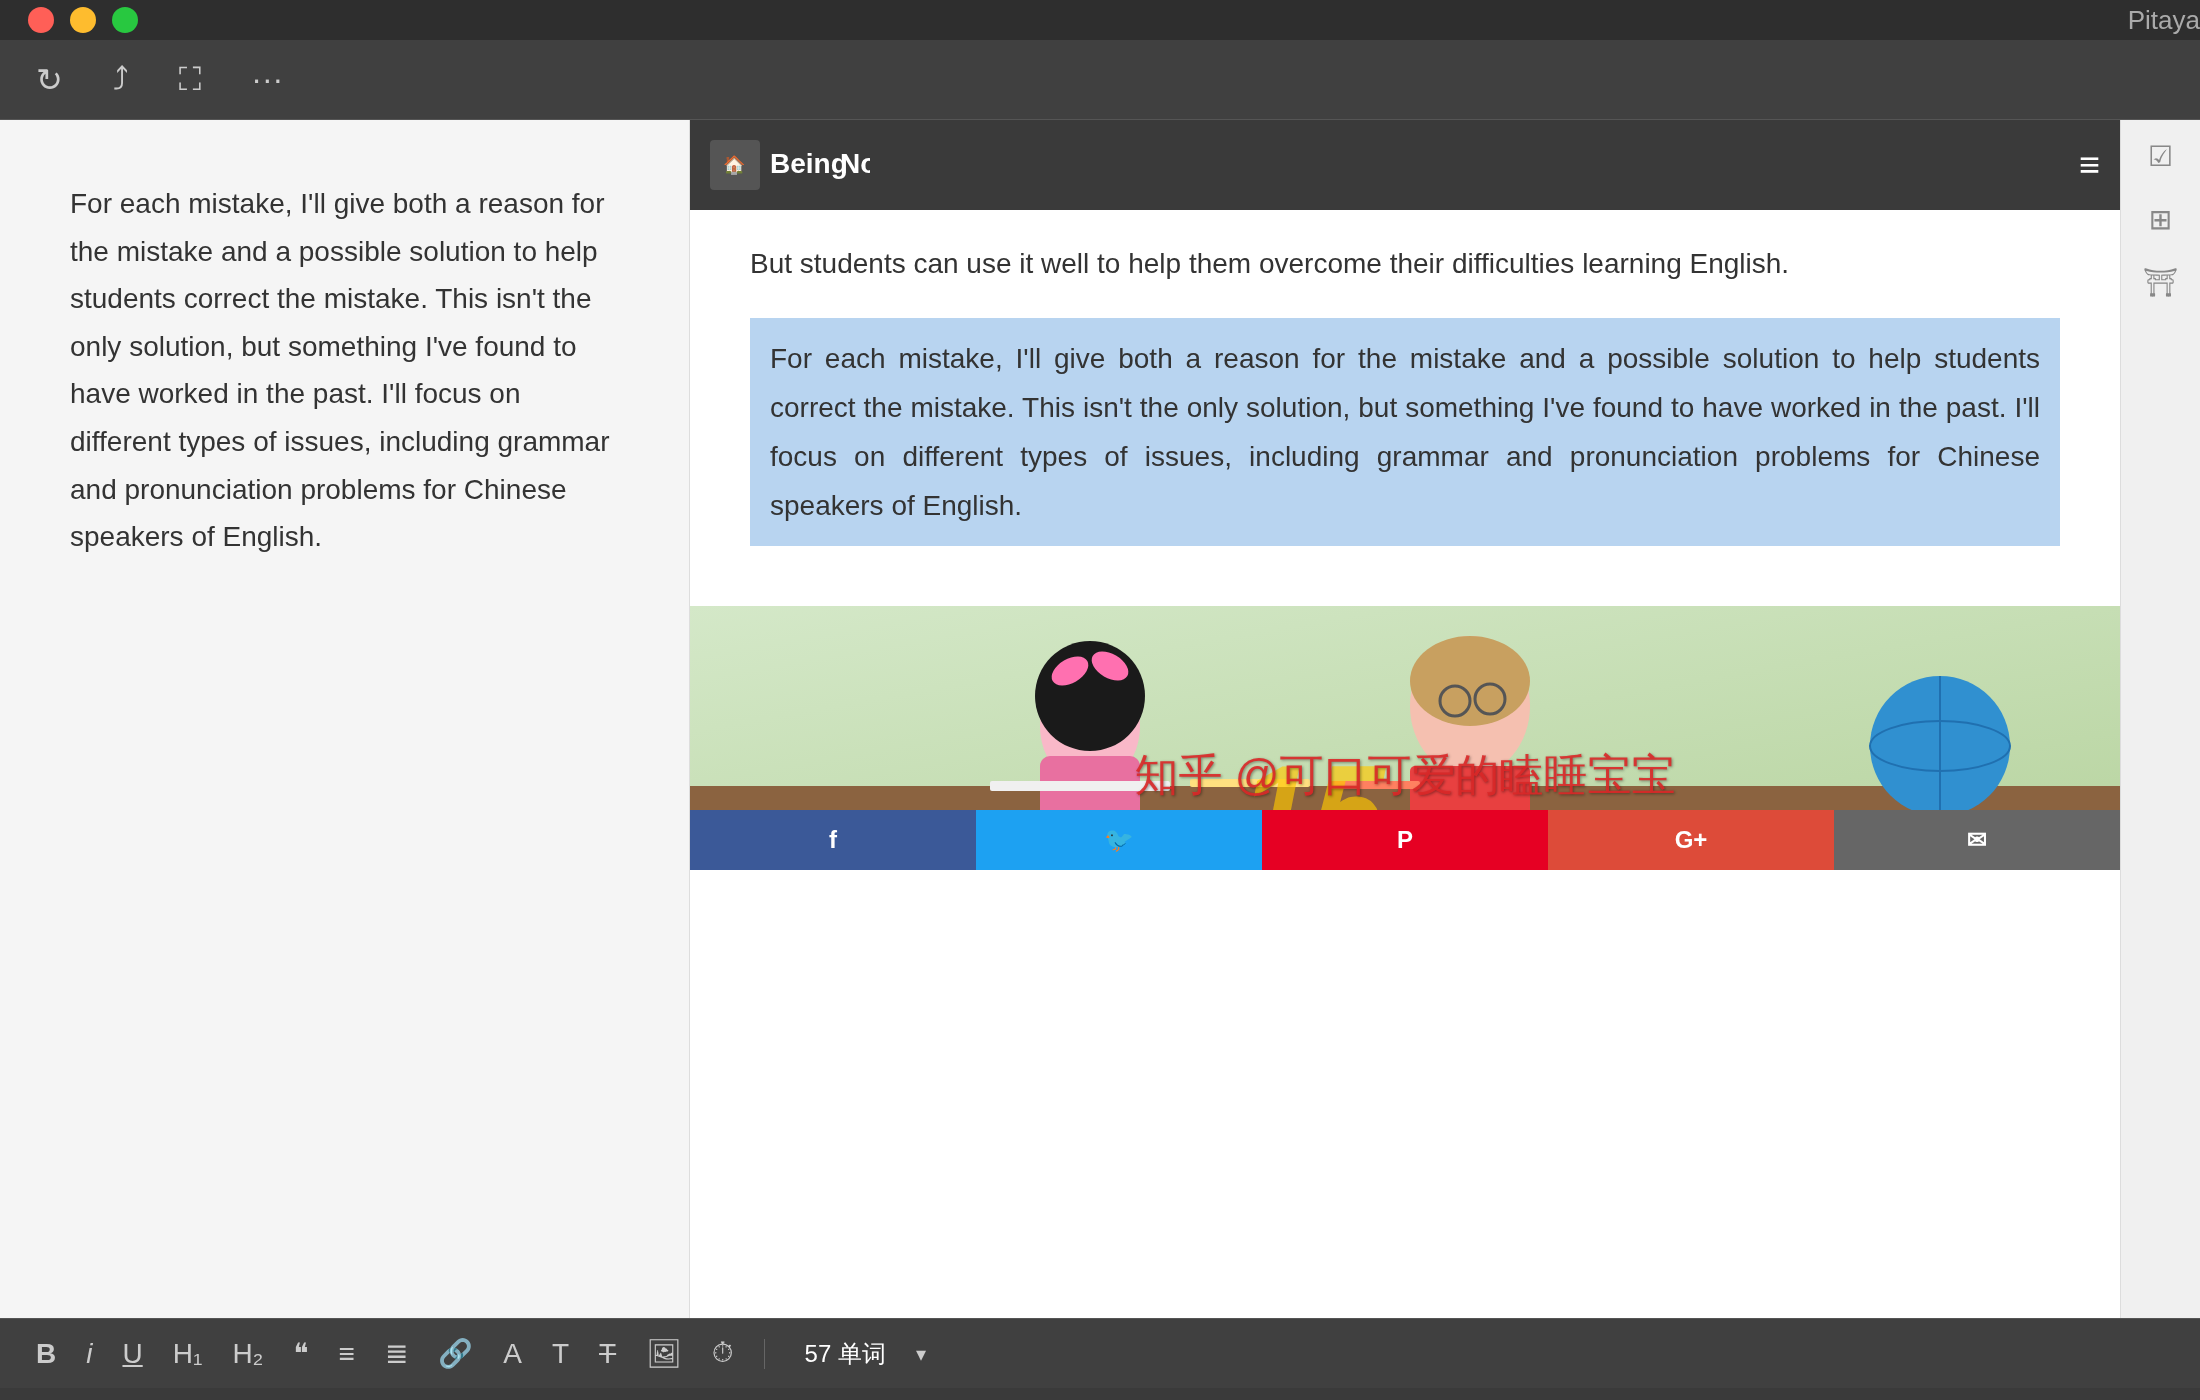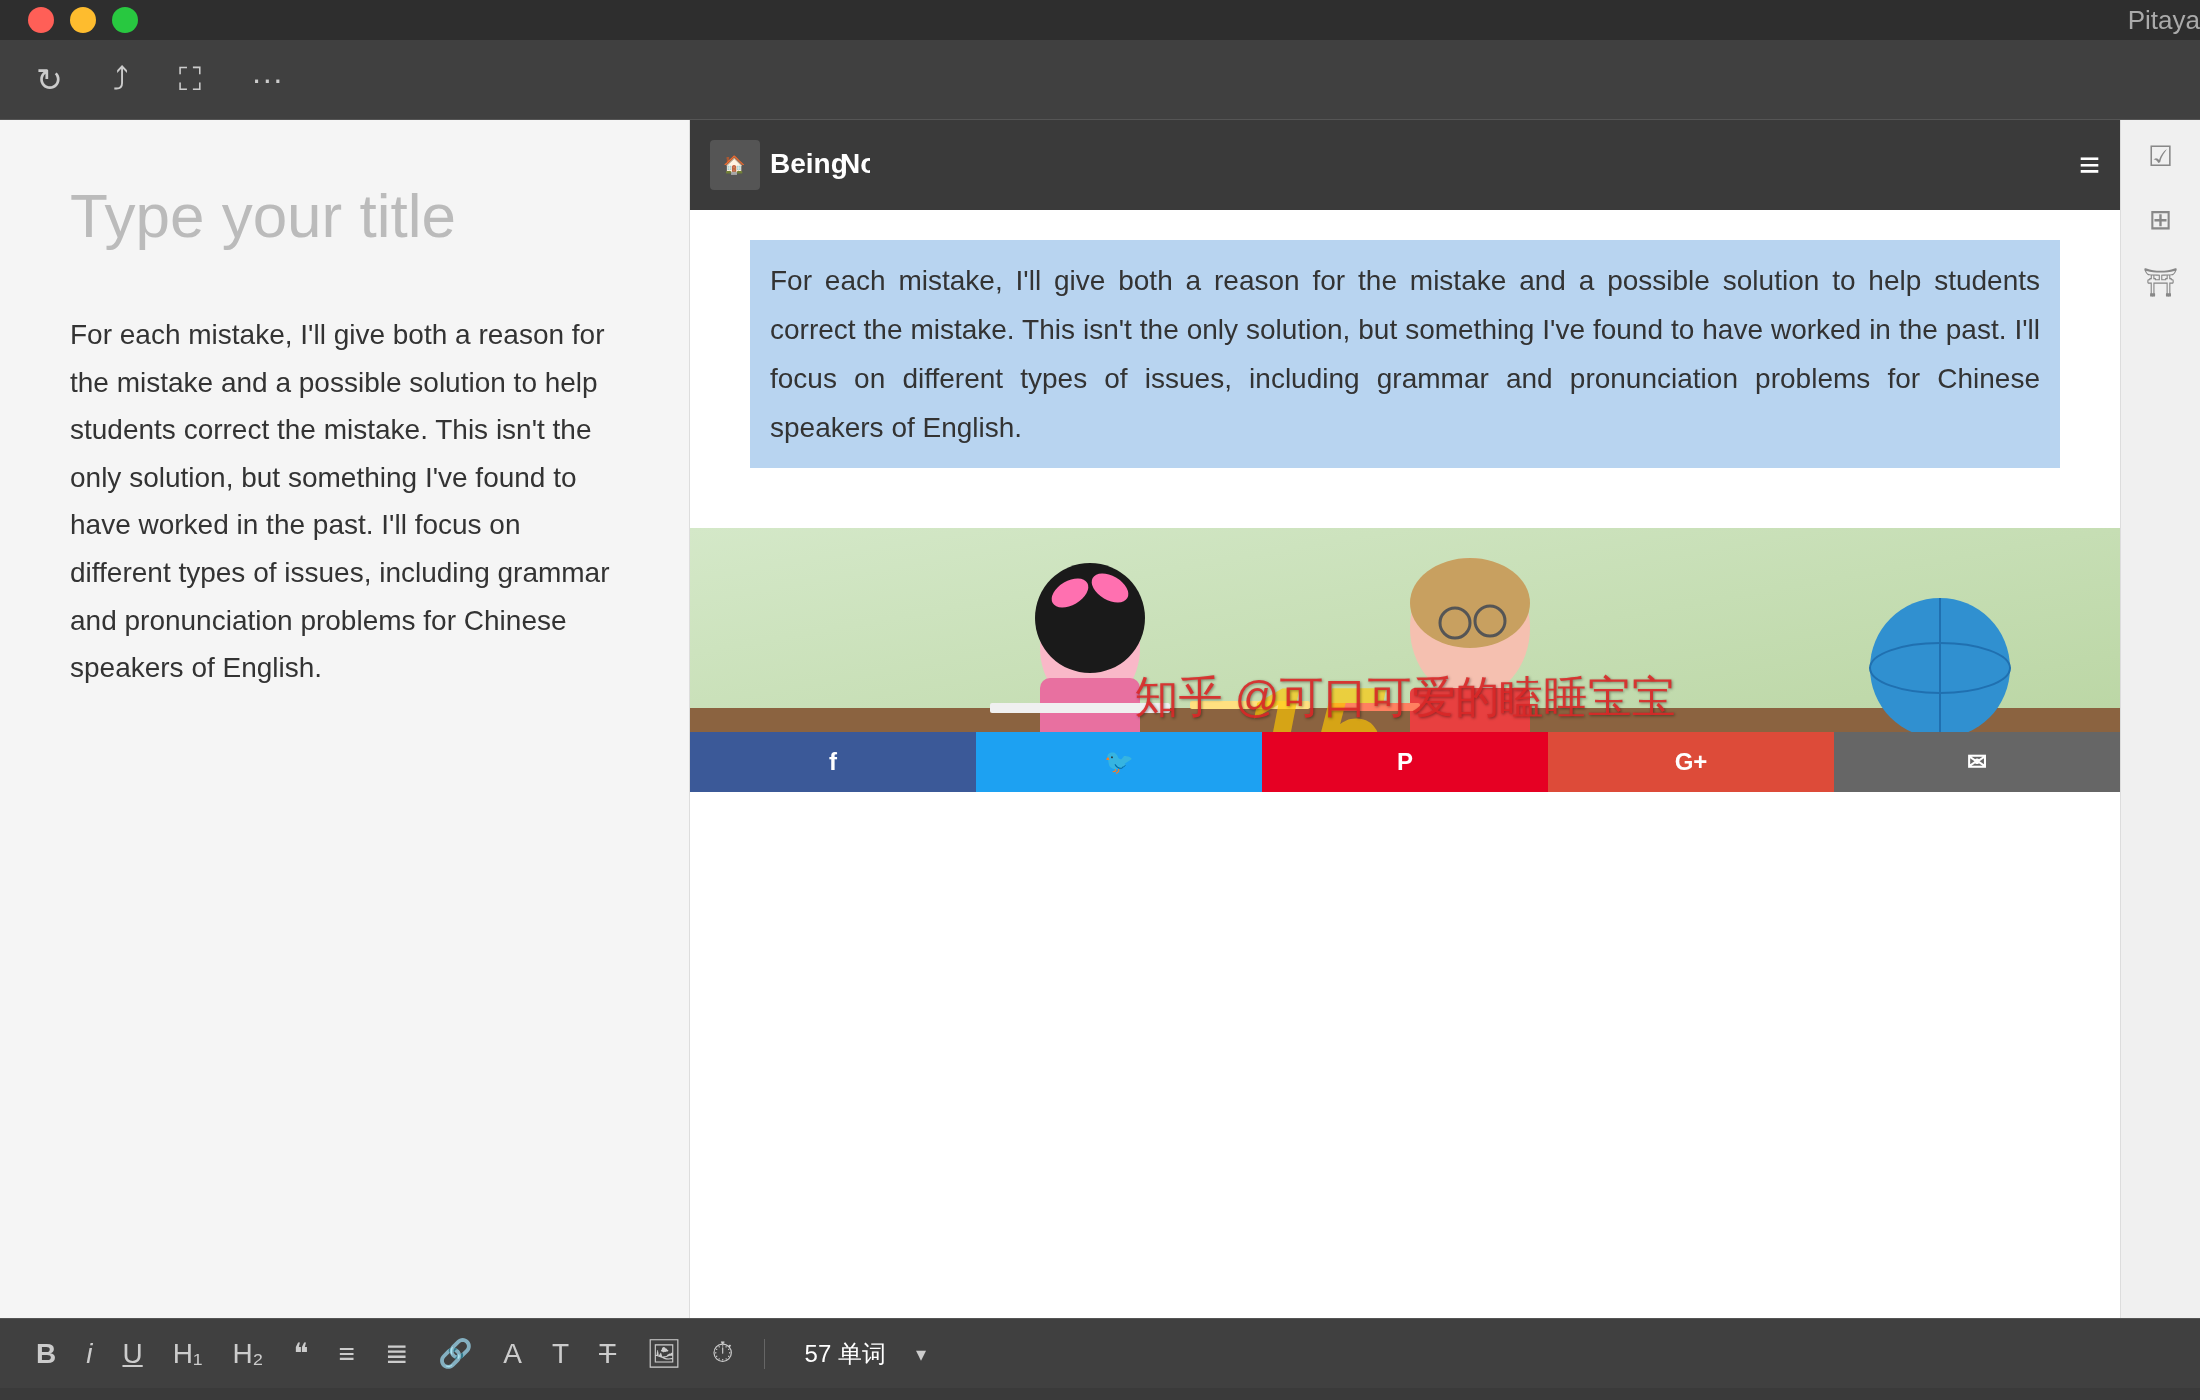--- a/index.html
+++ b/index.html
@@ -229,41 +229,43 @@
 <div class="toolbar">
   <span class="toolbar-icon">↻</span>
   <span class="toolbar-icon">⤴</span>
   <span class="toolbar-icon">⛶</span>
   <span class="toolbar-icon">···</span>
 </div>
 
 <div class="main-layout">
 
   <div class="editor-panel">
-    <div class="editor-title-placeholder">Type your title</div>
     <div class="editor-content">For each mistake, I'll give both a reason for the mistake and a possible solution to help students correct the mistake. This isn't the only solution, but something I've found to have worked in the past. I'll focus on different types of issues, including grammar and pronunciation problems for Chinese speakers of English.</div>
   </div>
 
   <div class="web-panel">
 
     <div class="web-header">
       <div class="web-header-logo">
 
         <svg width="160" height="60" viewBox="0 0 160 60">
           <rect x="0" y="5" width="50" height="50" rx="4" fill="#555"></rect>
           <text x="25" y="36" text-anchor="middle" fill="white" font-size="18" font-weight="bold">🏠</text>
           <text x="60" y="38" fill="white" font-size="28" font-weight="bold">Being</text>
           <text x="130" y="38" fill="white" font-size="28" font-weight="bold">Nomad</text>
         </svg>
       </div>
       <div class="menu-icon">≡</div>
     </div>
 
     <div class="web-content">
 
+      <div class="web-text-intro">
+        <span>But students can use it well to help them overcome their difficulties learning English.</span>
+      </div>
 
       <div class="web-text-highlighted">For each mistake, I'll give both a reason for the mistake and a possible solution to help students correct the mistake. This isn't the only solution, but something I've found to have worked in the past. I'll focus on different types of issues, including grammar and pronunciation problems for Chinese speakers of English.</div>
 
 
     </div>
 
     <div class="scene-container">
       
       <svg width="100%" height="250" viewBox="0 0 1430 250" preserveAspectRatio="xMidYMid slice">
 

